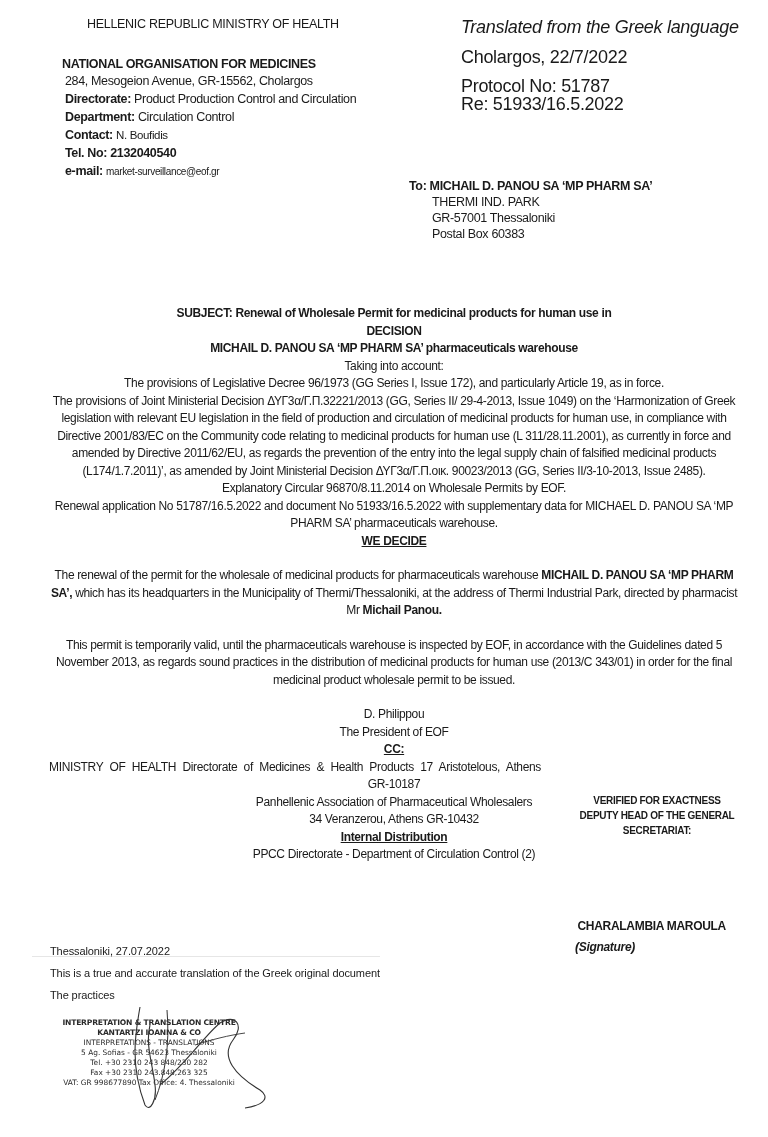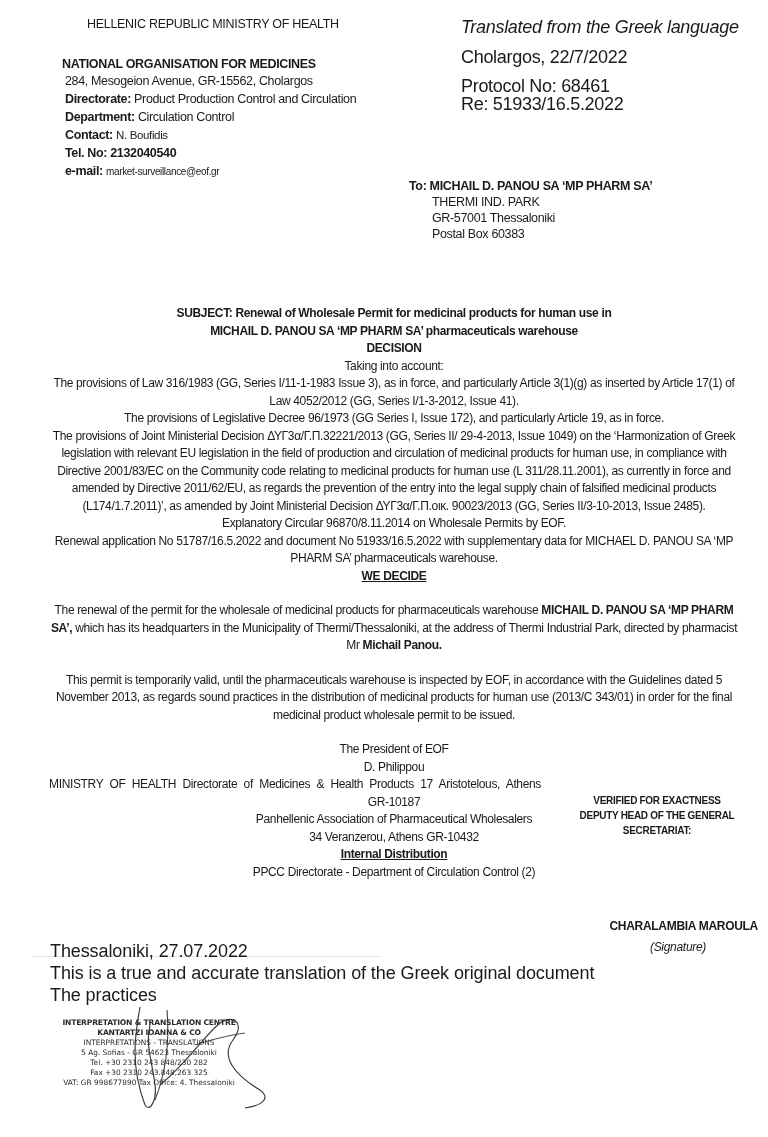--- a/index.html
+++ b/index.html
@@ -27,25 +27,25 @@
   #to .addr { padding-left: 23px; }
 
   
   #body { left: 49px; top: 305px; width: 690px; }
   #body p { margin: 0; text-align: center; }
   .just { text-align: justify; }
   .gap { height: 17px; }
 
   
   #verify { left: 577px; top: 793px; width: 160px; text-align: center; font-size: 10px; font-weight: bold; letter-spacing: -0.3px; line-height: 15px; }
-  #signer { left: 575px; top: 919px; width: 151px; text-align: right; font-size: 12px; font-weight: bold; letter-spacing: -0.3px; margin-left: 32px; }
-  #sigword { left: 603px; top: 940px; width: 150px; text-align: center; font-size: 12px; font-weight: normal; font-style: italic; letter-spacing: -0.3px; }
+  #signer { left: 575px; top: 919px; width: 151px; text-align: right; font-size: 12px; font-weight: bold; letter-spacing: -0.3px; }
+  #sigword { left: 575px; top: 940px; width: 150px; text-align: left; font-size: 12px; font-weight: bold; font-style: italic; letter-spacing: -0.3px; }
 
   
-  #transl { left: 50px; top: 940px; font-size: 18px; line-height: 22px; letter-spacing: -0.1px; }
+  #transl { left: 50px; top: 940px; font-size: 11px; line-height: 22px; letter-spacing: -0.1px; }
   .rule { left: 32px; top: 956px; width: 348px; height: 1px; background: #e6e6e6; }
 
   
   #stamp { left: 42px; top: 1018px; width: 214px; text-align: center; font-family: "DejaVu Sans", sans-serif; color: #2a2a2a; }
   #stamp .s1 { font-size: 7.6px; font-weight: bold; letter-spacing: -0.2px; line-height: 10px; }
   #stamp .s2 { font-size: 7.4px; line-height: 10px; }
   #signature { left: 95px; top: 1005px; width: 200px; height: 110px; }
 </style>
 </head>
 <body>
@@ -73,52 +73,52 @@
   </div>
   <div class="row">
     <span class="b">e-mail:</span>
     <span style="font-size:10px">market-surveillance@eof.gr</span>
   </div>
 </div>
 
 <div id="meta" class="abs">
   <div class="tr">Translated from the Greek language</div>
   <div class="date">Cholargos, 22/7/2022</div>
-  <div class="line">Protocol No: 68461</div>
+  <div class="line">Protocol No: 51787</div>
   <div class="line">Re: 51933/16.5.2022</div>
 </div>
 
 <div id="to" class="abs">
   <div class="b">
     <span>To:</span>
     <span>MICHAIL D. PANOU SA ‘MP PHARM SA’</span>
   </div>
   <div class="addr">THERMI IND. PARK</div>
   <div class="addr">GR-57001 Thessaloniki</div>
   <div class="addr">Postal Box 60383</div>
 </div>
 
 <div id="body" class="abs narrow">
   <p class="b">SUBJECT: Renewal of Wholesale Permit for medicinal products for human use in</p>
+  <p class="b">DECISION</p>
   <p class="b">MICHAIL D. PANOU SA ‘MP PHARM SA’ pharmaceuticals warehouse</p>
-  <p class="b">DECISION</p>
   <p>Taking into account:</p>
-  <p>The provisions of Law 316/1983 (GG, Series I/11-1-1983 Issue 3), as in force, and particularly Article 3(1)(g) as inserted by Article 17(1) of Law 4052/2012 (GG, Series I/1-3-2012, Issue 41).</p>
   <p>The provisions of Legislative Decree 96/1973 (GG Series I, Issue 172), and particularly Article 19, as in force.</p>
   <p class="just">The provisions of Joint Ministerial Decision ΔΥΓ3α/Γ.Π.32221/2013 (GG, Series II/ 29-4-2013, Issue 1049) on the ‘Harmonization of Greek legislation with relevant EU legislation in the field of production and circulation of medicinal products for human use, in compliance with Directive 2001/83/EC on the Community code relating to medicinal products for human use (L 311/28.11.2001), as currently in force and amended by Directive 2011/62/EU, as regards the prevention of the entry into the legal supply chain of falsified medicinal products (L174/1.7.2011)’, as amended by Joint Ministerial Decision ΔΥΓ3α/Γ.Π.οικ. 90023/2013 (GG, Series II/3-10-2013, Issue 2485).</p>
   <p>Explanatory Circular 96870/8.11.2014 on Wholesale Permits by EOF.</p>
   <p>Renewal application No 51787/16.5.2022 and document No 51933/16.5.2022 with supplementary data for MICHAEL D. PANOU SA ‘MP PHARM SA’ pharmaceuticals warehouse.</p>
   <p class="b u">WE DECIDE</p>
   <div class="gap"></div>
   <p class="just"><span>The renewal of the permit for the wholesale of medicinal products for pharmaceuticals warehouse </span><span class="b">MICHAIL D. PANOU SA ‘MP PHARM SA’,</span><span> which has its headquarters in the Municipality of Thermi/Thessaloniki, at the address of Thermi Industrial Park, directed by pharmacist Mr </span><span class="b">Michail Panou.</span></p>
   <div class="gap"></div>
   <p class="just">This permit is temporarily valid, until the pharmaceuticals warehouse is inspected by EOF, in accordance with the Guidelines dated 5 November 2013, as regards sound practices in the distribution of medicinal products for human use (2013/C 343/01) in order for the final medicinal product wholesale permit to be issued.</p>
   <div class="gap"></div>
+  <p>D. Philippou</p>
   <p>The President of EOF</p>
-  <p>D. Philippou</p>
+  <p class="b u">CC:</p>
   <p style="width:492px;text-align:justify;text-align-last:justify;">MINISTRY OF HEALTH Directorate of Medicines &amp; Health Products 17 Aristotelous, Athens</p>
   <p>GR-10187</p>
   <p>Panhellenic Association of Pharmaceutical Wholesalers</p>
   <p>34 Veranzerou, Athens GR-10432</p>
   <p class="b u">Internal Distribution</p>
   <p>PPCC Directorate - Department of Circulation Control (2)</p>
 </div>
 
 <div id="verify" class="abs">
   <div>VERIFIED FOR EXACTNESS</div>

